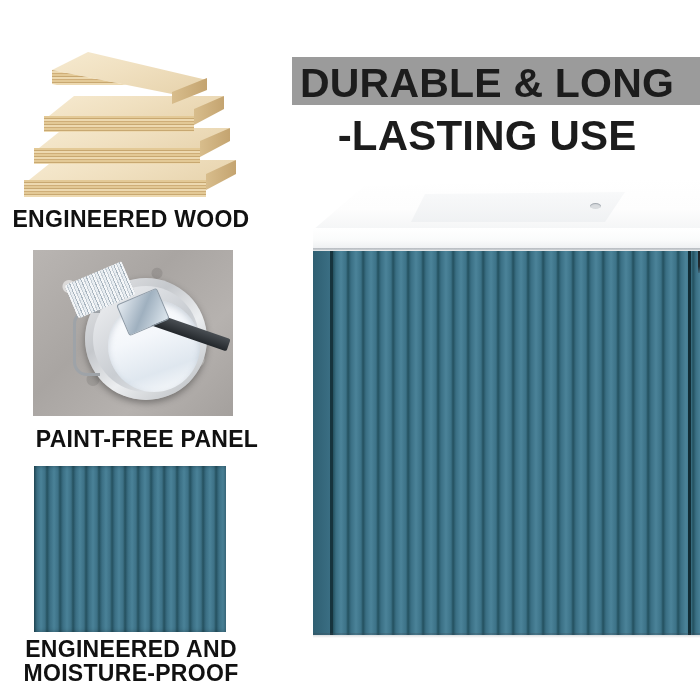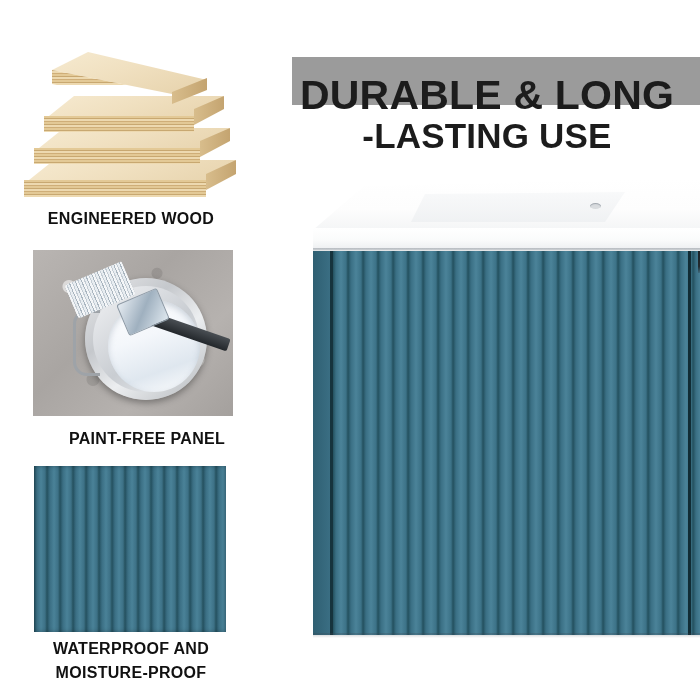--- a/index.html
+++ b/index.html
@@ -31,48 +31,48 @@
     position: absolute;
     left: 0;
     top: 5px;
     width: 408px;
     height: 48px;
     background: #9b9b9b;
   }
   .headline-line1 {
     position: absolute;
     left: 0;
-    top: 15px;
+    top: 3px;
     width: 390px;
     text-align: center;
     font-size: 41px;
     font-weight: bold;
     letter-spacing: 0.2px;
     color: #1c1c1c;
     line-height: 56px;
     white-space: nowrap;
   }
   .headline-line2 {
     position: absolute;
     left: 0;
     top: 56px;
     width: 390px;
     text-align: center;
-    font-size: 35px;
+    font-size: 42px;
     font-weight: bold;
     letter-spacing: 0.2px;
     color: #1c1c1c;
     line-height: 56px;
     white-space: nowrap;
   }
 
   
   .feature-label {
     position: absolute;
-    font-size: 16px;
+    font-size: 23px;
     font-weight: bold;
     color: #111111;
     letter-spacing: 0.3px;
     text-align: center;
     line-height: 24px;
     white-space: pre-line;
   }
   #label-wood      { left: 6px;  top: 207px; width: 250px; }
   #label-paint     { left: 22px;  top: 427px; width: 250px; }
   #label-waterproof{ left: 6px;  top: 637px; width: 250px; }
@@ -373,21 +373,21 @@
       </div>
     </div>
     <div class="can-handle"></div>
     <div class="brush-handle"></div>
     <div class="brush-ferrule"></div>
     <div class="brush-bristles"></div>
   </div>
   <div class="feature-label" id="label-paint">PAINT-FREE PANEL</div>
 
   <div class="fluted-swatch"></div>
-  <div class="feature-label" id="label-waterproof">WATERPROOF AND
+  <div class="feature-label" id="label-waterproof">ENGINEERED AND
 MOISTURE-PROOF</div>
 
   <div class="vanity">
     <div class="counter-top-face"></div>
     <div class="counter-basin"></div>
     <div class="faucet-hole"></div>
     <div class="counter-front"></div>
     <div class="counter-shadow"></div>
     <div class="cabinet">
       <div class="cab-side"></div>

